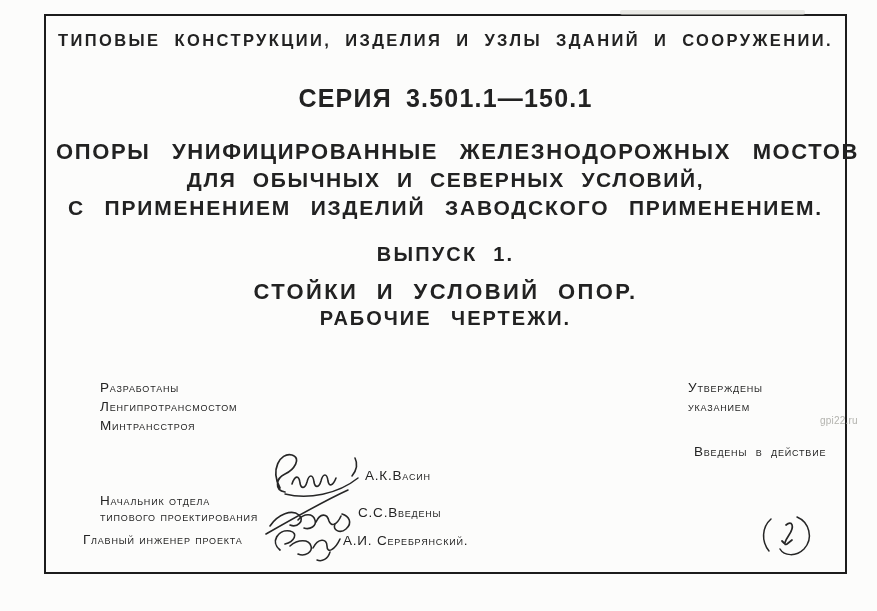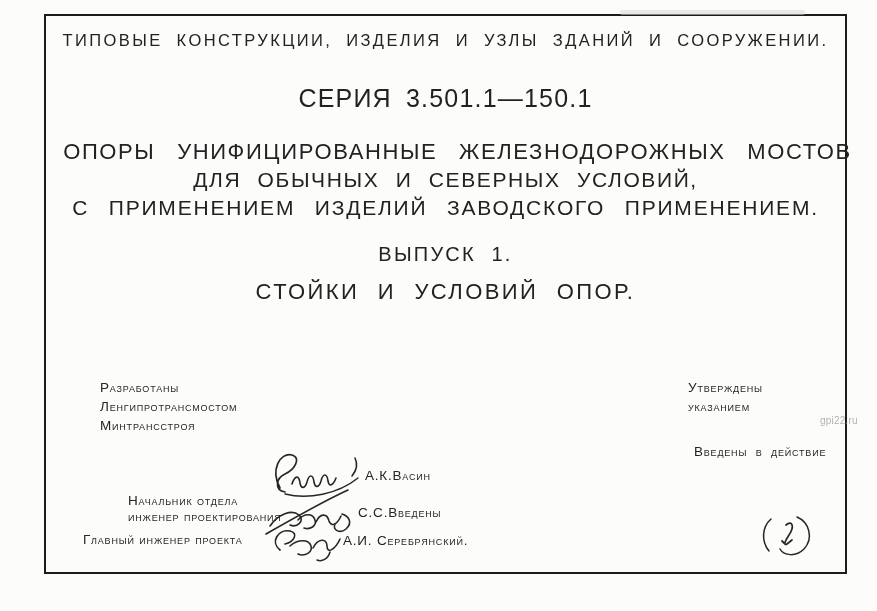--- a/index.html
+++ b/index.html
@@ -21,21 +21,21 @@
     width: 799px; height: 556px;
     border: 2px solid #1c1c1c;
   }
   .centered {
     left: 44px; width: 803px;
     text-align: center;
     white-space: nowrap;
   }
   .stencil {
     color: #222;
-    font-weight: normal;
+    font-weight: bold;
   }
   .classification {
     top: 31px;
     font-size: 16.5px;
     letter-spacing: 2.4px;
     word-spacing: 7px;
   }
   .series {
     top: 84px;
     font-size: 25px;
@@ -50,21 +50,21 @@
   .sub-l2   { top: 307px; font-size: 20px; letter-spacing: 2px;  word-spacing: 12px; }
 
   .sc {
     font-variant: small-caps;
     font-size: 13.5px;
     letter-spacing: 0.8px;
     color: #242424;
     white-space: nowrap;
   }
   .block-lines div { line-height: 19px; }
-  .role-lines div { line-height: 15.5px; margin-left: 28px; }
+  .role-lines div { line-height: 15.5px; }
 
   .watermark {
     font-size: 10px;
     color: #b3b3ae;
     letter-spacing: 0.2px;
   }
   .smudge {
     background: #d9d9d4;
     opacity: 0.55;
     border-radius: 2px;
@@ -90,20 +90,21 @@
 
   <div class="abs centered series stencil">СЕРИЯ 3.501.1—150.1</div>
 
   <div class="abs centered title-l1 stencil">ОПОРЫ УНИФИЦИРОВАННЫЕ ЖЕЛЕЗНОДОРОЖНЫХ МОСТОВ</div>
   <div class="abs centered title-l2 stencil">ДЛЯ ОБЫЧНЫХ И СЕВЕРНЫХ УСЛОВИЙ,</div>
   <div class="abs centered title-l3 stencil">С ПРИМЕНЕНИЕМ ИЗДЕЛИЙ ЗАВОДСКОГО ПРИМЕНЕНИЕМ.</div>
 
   <div class="abs centered issue stencil">ВЫПУСК 1.</div>
 
   <div class="abs centered sub-l1 stencil">СТОЙКИ И УСЛОВИЙ ОПОР.</div>
+  <div class="abs centered sub-l2 stencil">РАБОЧИЕ ЧЕРТЕЖИ.</div>
 
   <div class="abs sc block-lines" style="left:100px; top:378px;">
     <div>Разработаны</div>
     <div>Ленгипротрансмостом</div>
     <div>Минтрансстроя</div>
   </div>
 
   <div class="abs sc block-lines" style="left:688px; top:378px;">
     <div>Утверждены</div>
     <div>указанием</div>
@@ -114,21 +115,21 @@
   <svg class="abs ink" style="left:262px; top:448px;" width="112" height="52" viewBox="0 0 112 52">
     <path d="M18,40 C8,22 18,4 30,7 C40,10 32,22 23,26 C14,30 12,42 23,44" stroke-width="1.7"></path>
     <path d="M30,36 c3,-9 7,-9 8,-1 c1,6 5,6 7,-1 c2,-8 6,-8 7,0 c1,6 5,6 7,-1 c2,-8 6,-8 7,0 c1,6 5,5 8,-3" stroke-width="1.6"></path>
     <path d="M23,46 C46,52 76,46 96,30" stroke-width="1.5"></path>
     <path d="M93,10 c3,6 1,13 -3,18" stroke-width="1.6"></path>
   </svg>
   <div class="abs sc" style="left:365px; top:468px;">А.К.Васин</div>
 
   <div class="abs sc role-lines" style="left:100px; top:493px;">
     <div>Начальник отдела</div>
-    <div>инженер проектирования</div>
+    <div>типового проектирования</div>
   </div>
   <svg class="abs ink" style="left:256px; top:486px;" width="118" height="50" viewBox="0 0 118 50">
     <path d="M92,4 C70,14 38,32 10,48" stroke-width="1.6"></path>
     <path d="M14,40 c8,-12 22,-17 29,-11 c6,6 -2,13 -9,10" stroke-width="1.6"></path>
     <path d="M42,34 c6,-7 15,-7 17,0 c2,6 -5,10 -11,8" stroke-width="1.6"></path>
     <path d="M60,36 c4,-9 11,-9 13,-1 c2,6 8,4 12,-5" stroke-width="1.6"></path>
     <path d="M86,28 c7,2 11,9 4,15 c-6,5 -14,1 -11,-5" stroke-width="1.6"></path>
   </svg>
   <div class="abs sc" style="left:358px; top:505px;">С.С.Введены</div>
 

